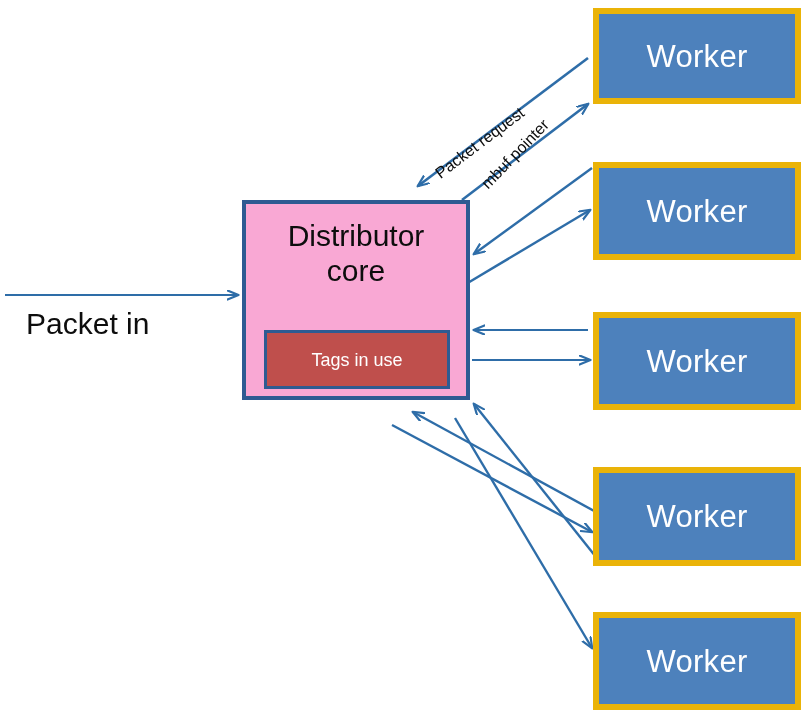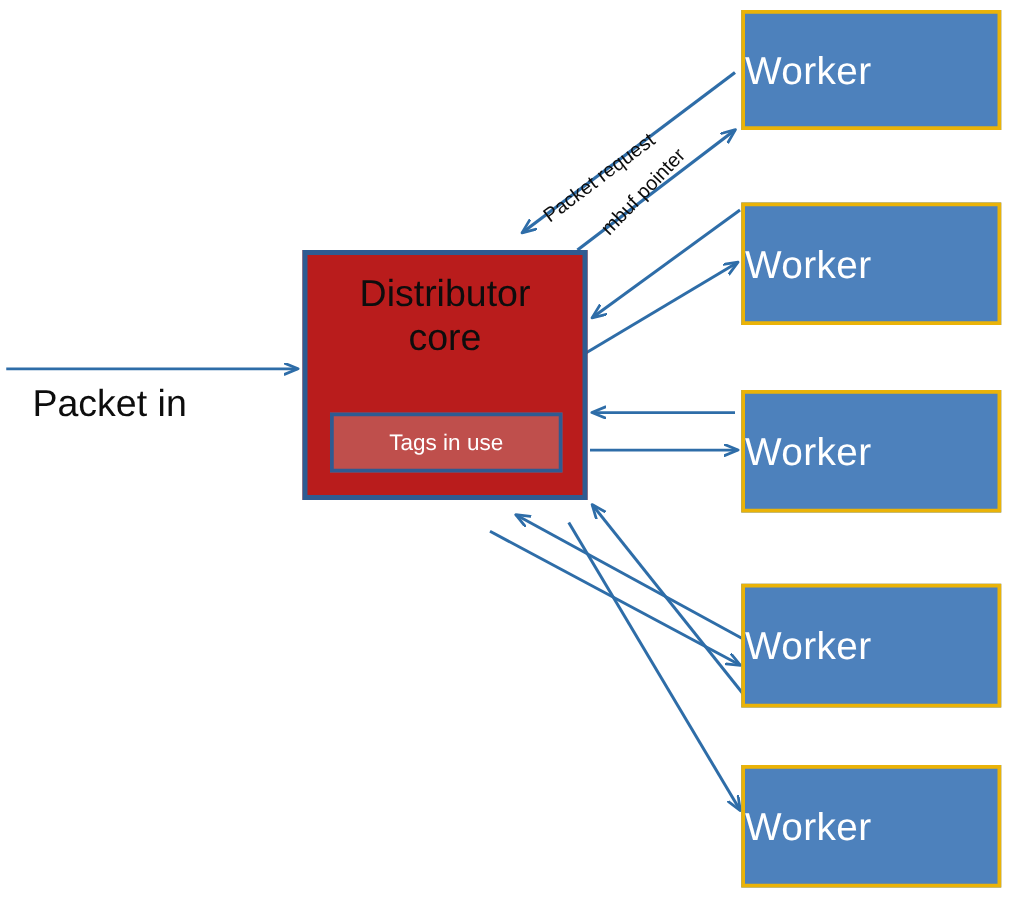--- a/index.html
+++ b/index.html
@@ -21,59 +21,59 @@
     position: absolute;
     left: 0;
     top: 0;
     width: 809px;
     height: 720px;
   }
   .worker-box {
     position: absolute;
     box-sizing: border-box;
     background: #4D81BC;
-    border: 3px solid #eab308;
+    border: 6px solid #eab308;
     display: flex;
     align-items: center;
-    justify-content: flex-start;
+    justify-content: center;
   }
   .worker-label {
     color: #FFFFFF;
     font-size: 31px;
     font-family: "Liberation Sans", sans-serif;
     letter-spacing: 0.3px;
     line-height: 1;
   }
   .distributor-box {
     position: absolute;
     left: 242px;
     top: 200px;
     width: 228px;
     height: 200px;
     box-sizing: border-box;
-    background: #b91c1c;
+    background: #f9a8d4;
     border: 4px solid #2E5B92;
   }
   .distributor-title {
     position: absolute;
     left: 0;
     top: 14px;
     width: 100%;
     text-align: center;
     color: #0D0D0D;
     font-size: 30px;
     line-height: 1.18;
     font-family: "Liberation Sans", sans-serif;
   }
   .tags-box {
     position: absolute;
     left: 18px;
     top: 126px;
     width: 186px;
-    height: 48px;
+    height: 59px;
     box-sizing: border-box;
     background: #BF4F4C;
     border: 3px solid #2E5B92;
     display: flex;
     align-items: center;
     justify-content: center;
   }
   .tags-label {
     color: #FFFFFF;
     font-size: 18px;

